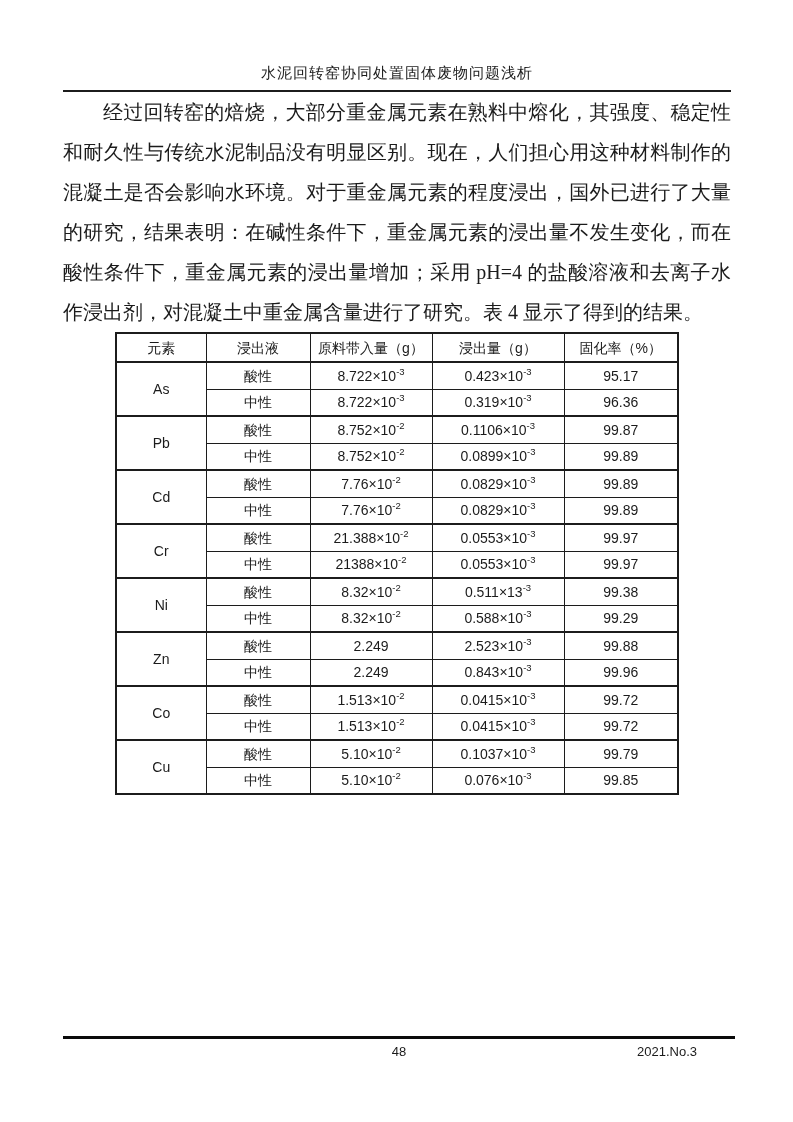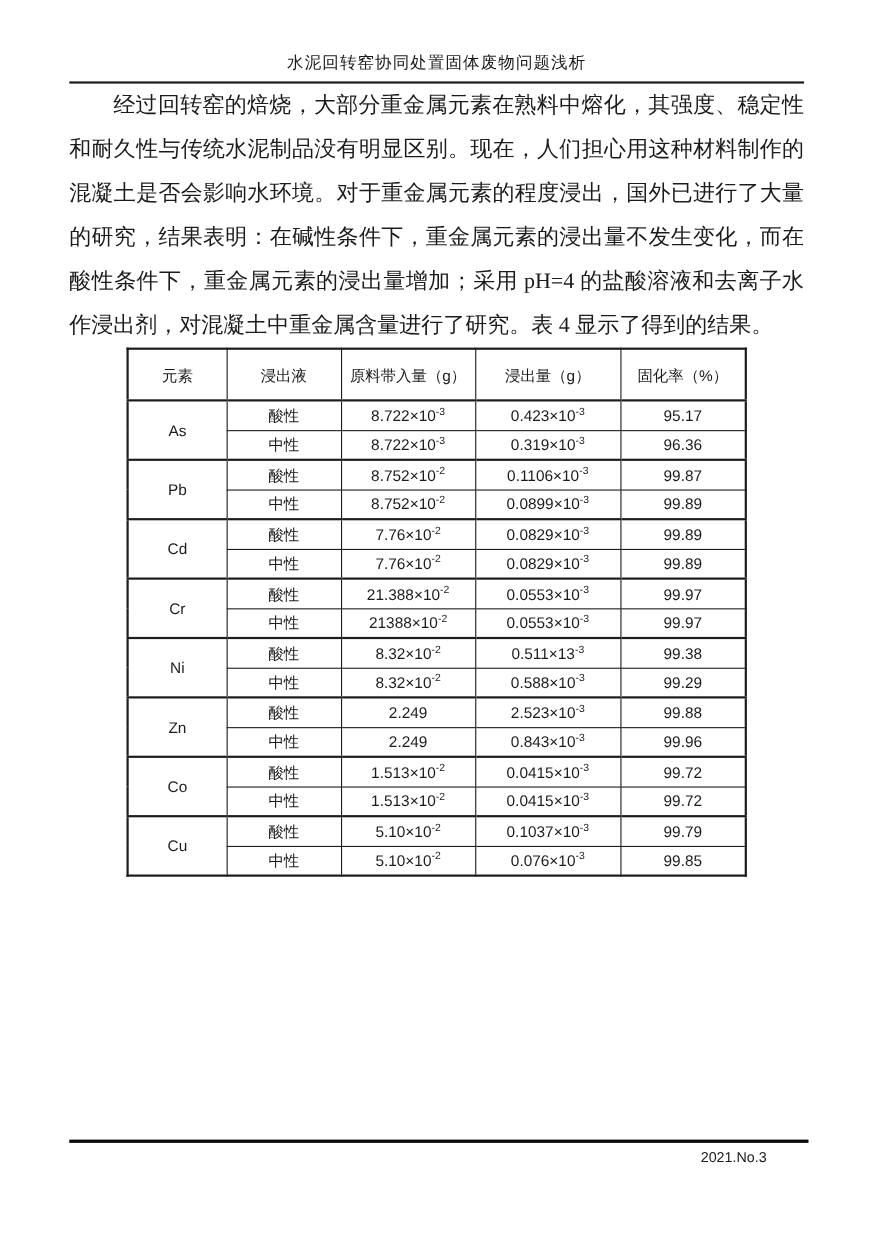--- a/index.html
+++ b/index.html
@@ -5,21 +5,21 @@
   * { box-sizing: border-box; }
   html,body { margin:0; padding:0; }
   body {
     width: 793px; height: 1122px;
     background: #ffffff;
     color: #1b1b1b;
     font-family: "Liberation Serif", "DejaVu Serif", serif;
     position: relative;
     overflow: hidden;
   }
-  .content { padding: 48px 62px 0 63px; }
+  .content { padding: 64px 62px 0 63px; }
 
   .header-title {
     text-align: center;
     font-size: 15px;
     letter-spacing: 1px;
     margin: 0 0 0 0;
   }
   .header-rule {
     border: none;
     border-top: 2px solid #1c1c1c;
@@ -65,21 +65,21 @@
   .data-table th, .data-table td {
     border: 1px solid #1c1c1c;
     text-align: center;
     vertical-align: middle;
     height: 27px;
     padding: 0 2px;
     font-size: 14px;
     font-weight: normal;
     line-height: 1;
   }
-  .data-table thead th { height: 47px; border-bottom: 2px solid #1c1c1c; }
+  .data-table thead th { height: 29px; border-bottom: 2px solid #1c1c1c; }
   .data-table tr.g-first td { border-top: 2px solid #1c1c1c; }
   .data-table sup { font-size: 9.5px; line-height: 0; }
 
   .page-footer {
     position: absolute;
     left: 63px;
     right: 58px;
     top: 1036px;
     border-top: 3px solid #0a0a0a;
     font-family: "Liberation Sans", "DejaVu Sans", sans-serif;
@@ -230,14 +230,15 @@
         <td><span>0.076×10</span><sup>-3</sup></td>
         <td>99.85</td>
       </tr>
     </tbody>
   </table>
 
 
 </div>
 
 <div class="page-footer">
+  <span class="footer-page-number">48</span>
   <span class="footer-issue">2021.No.3</span>
 </div>
 
 </body></html>

